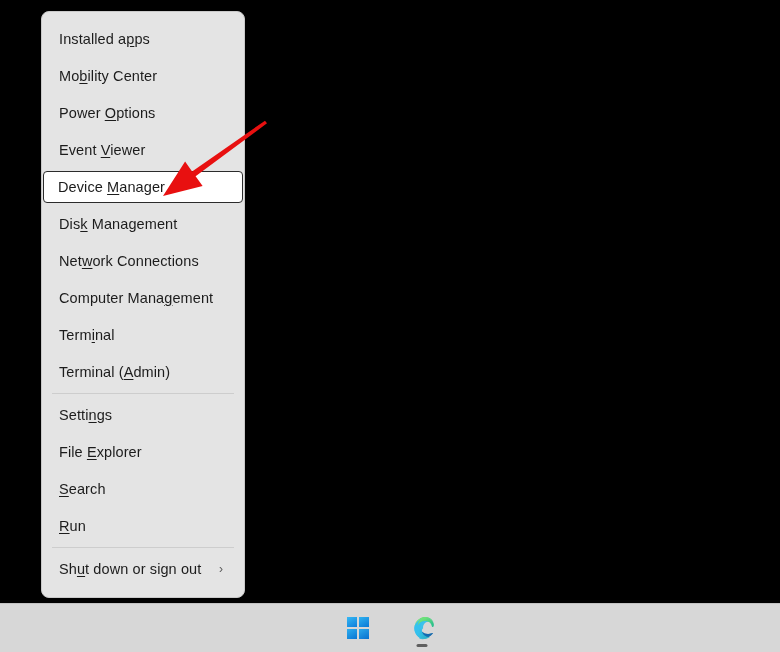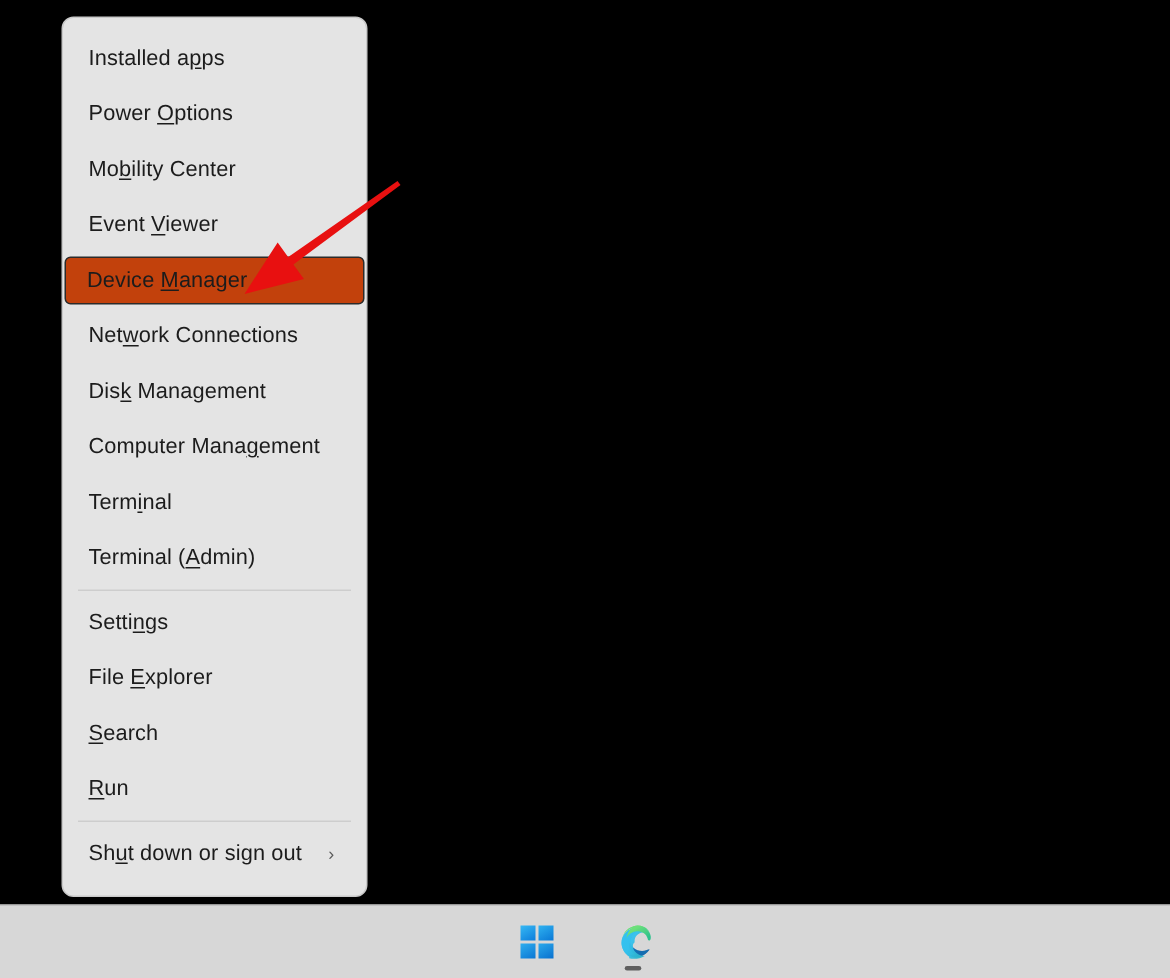--- a/index.html
+++ b/index.html
@@ -103,21 +103,21 @@
     color: #1c1c1c;
     position: relative;
     border: 1px solid transparent;
     border-radius: 4px;
     margin: 5px 2px;
     white-space: nowrap;
     letter-spacing: 0.1px;
   }
   .menu-item .lbl { flex: 1 1 auto; }
   .menu-item.focused {
-    background: #c2410c;
+    background: #ffffff;
     border: 1px solid #2b2b2b;
     border-radius: 4px;
     margin: 0 1px;
     justify-content: center;
   }
   .menu-item u {
     text-decoration: underline;
     text-underline-offset: 1.5px;
   }
   .chevron {
@@ -144,36 +144,36 @@
 </head>
 <body>
 
 <div id="desktop"></div>
 
 <div id="winx-menu">
     <div class="menu-item">
       <span class="lbl">Installed a<u>p</u>ps</span>
     </div>
     <div class="menu-item">
+      <span class="lbl">Mo<u>b</u>ility Center</span>
+    </div>
+    <div class="menu-item">
       <span class="lbl">Power <u>O</u>ptions</span>
-    </div>
-    <div class="menu-item">
-      <span class="lbl">Mo<u>b</u>ility Center</span>
     </div>
     <div class="menu-item">
       <span class="lbl">Event <u>V</u>iewer</span>
     </div>
     <div class="menu-item focused">
       <span class="lbl">Device <u>M</u>anager</span>
     </div>
     <div class="menu-item">
+      <span class="lbl">Dis<u>k</u> Management</span>
+    </div>
+    <div class="menu-item">
       <span class="lbl">Net<u>w</u>ork Connections</span>
-    </div>
-    <div class="menu-item">
-      <span class="lbl">Dis<u>k</u> Management</span>
     </div>
     <div class="menu-item">
       <span class="lbl">Computer Mana<u>g</u>ement</span>
     </div>
     <div class="menu-item">
       <span class="lbl">Term<u>i</u>nal</span>
     </div>
     <div class="menu-item">
       <span class="lbl">Terminal (<u>A</u>dmin)</span>
     </div>

